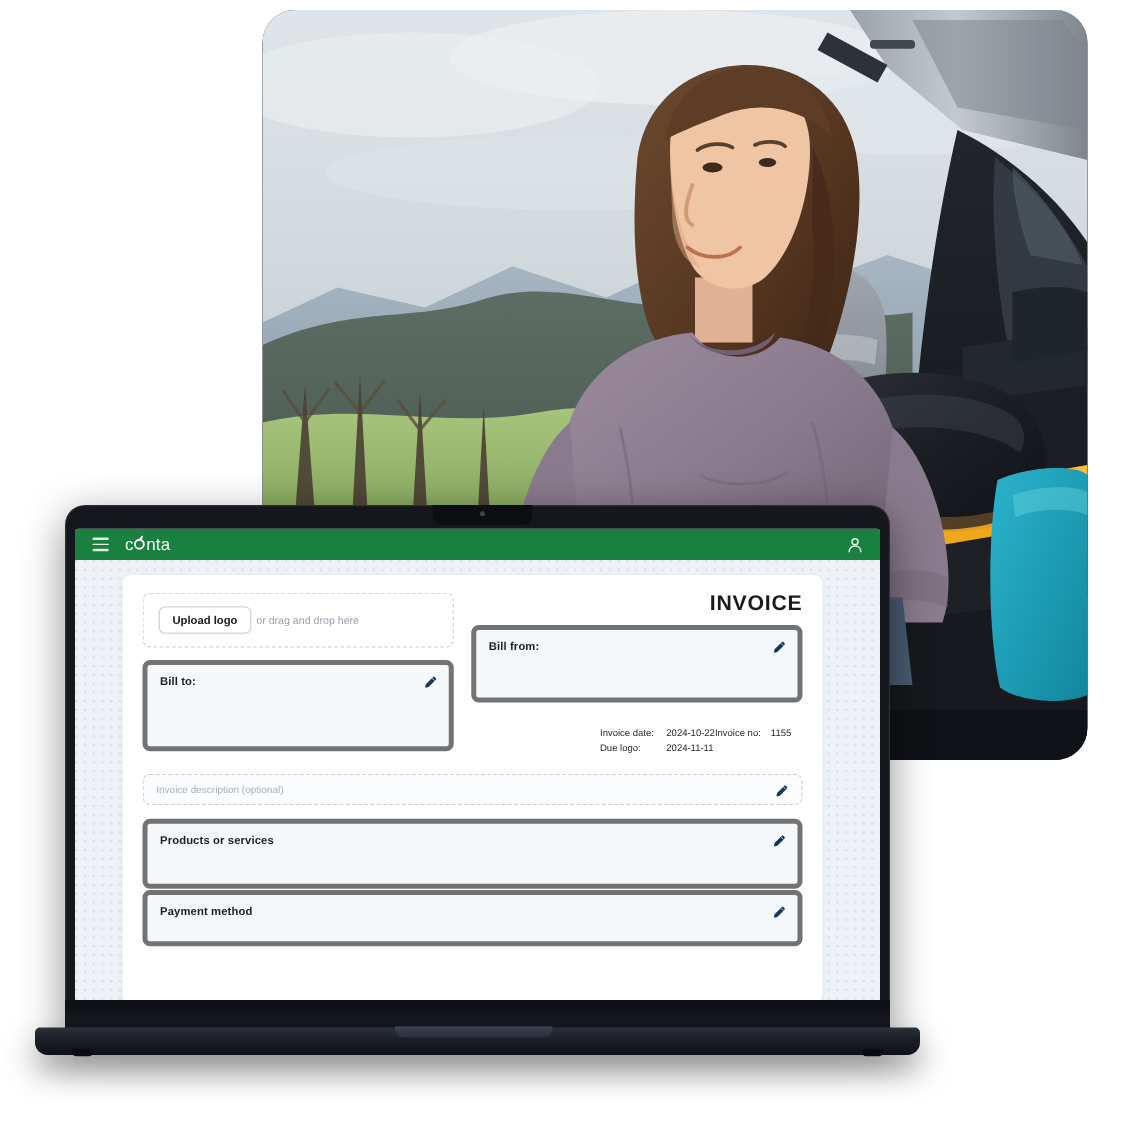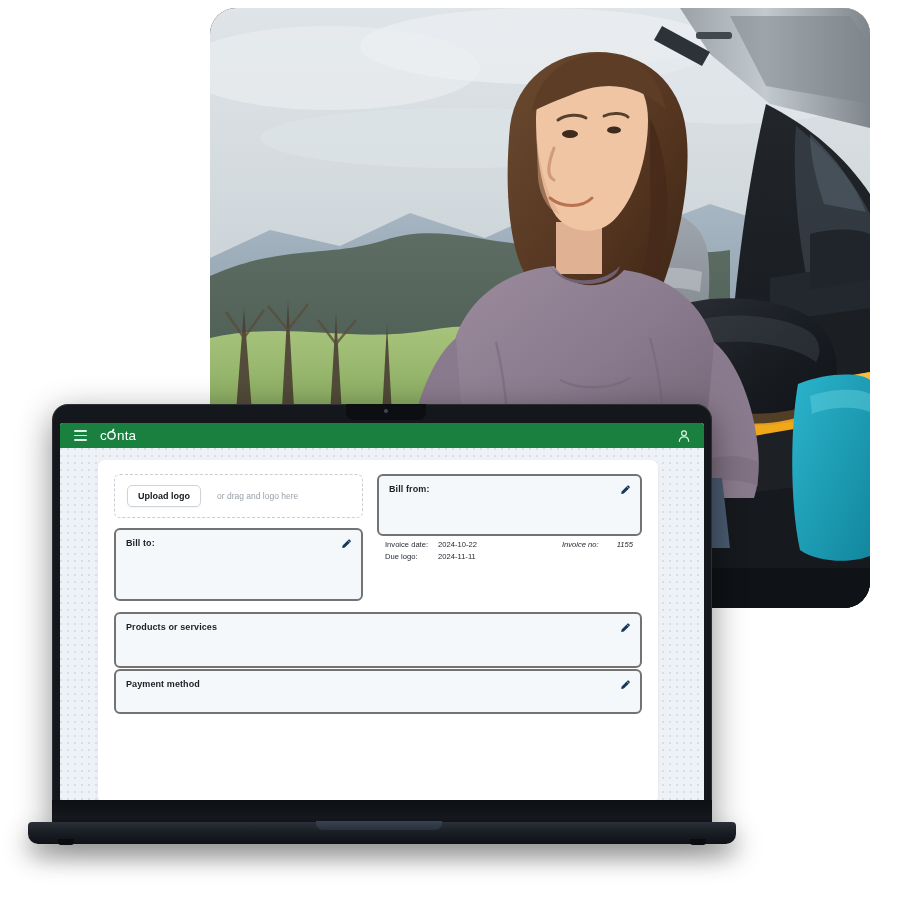--- a/index.html
+++ b/index.html
@@ -185,21 +185,21 @@
     border: 1.2px dashed #c9ced6;
     border-radius: 6px;
     background: #ffffff;
   }
 
   #upload-logo-box {
     height: 44px;
     display: flex;
     align-items: center;
     padding-left: 12px;
-    gap: 16px;
+    gap: 4px;
   }
   #upload-logo-button {
     background: #ffffff;
     border: 1px solid #cfd4db;
     border-radius: 5px;
     padding: 5px 10px;
     font-size: 9px;
     font-weight: 700;
     color: #15181d;
     cursor: pointer;
@@ -208,21 +208,21 @@
   }
   #upload-hint {
     font-size: 8.5px;
     color: #9aa1ab;
     white-space: nowrap;
   }
 
   
   .field-box {
     position: relative;
-    border: 2px solid #737373;
+    border: 4px solid #737373;
     border-radius: 6px;
     background: #f4f8fa;
   }
   .field-label {
     position: absolute;
     left: 10px; top: 8px;
     font-size: 9px;
     font-weight: 700;
     color: #1c1f24;
     letter-spacing: .1px;
@@ -234,41 +234,40 @@
     cursor: pointer;
   }
   .pencil-btn svg { display: block; width: 100%; height: 100%; }
 
   #bill-from-box { height: 62px; }
   #bill-to-box   { height: 73px; margin-top: 10px; }
 
   
   #dates-row {
     display: flex;
-    justify-content: space-between;
+    justify-content: flex-end;
     align-items: flex-start;
-    margin-top: 4px;
+    margin-top: 20px;
     padding: 0 3px 0 8px;
   }
   .date-grid {
     display: grid;
     grid-template-columns: auto auto;
     column-gap: 10px;
     row-gap: 3px;
     font-size: 7.6px;
     color: #1f232a;
   }
   .date-grid .k { white-space: nowrap; }
   .date-grid .v { white-space: nowrap; }
   #invoice-no-group {
-    display: flex; gap: 18px;
+    display: flex; gap: 8px;
     font-size: 7.6px;
     color: #1f232a;
     padding-right: 6px;
-    font-style: italic;
   }
 
   
   #invoice-description-box {
     position: relative;
     margin-top: 16px;
     height: 25px;
     display: flex;
     align-items: center;
     padding-left: 10px;
@@ -530,37 +529,38 @@
       <div id="app-canvas">
 
         <div id="invoice-card">
 
           <div id="invoice-top-row">
 
             <div id="left-col">
 
               <div id="upload-logo-box" class="dashed-box">
                 <button id="upload-logo-button">Upload logo</button>
-                <span id="upload-hint">or drag and logo here</span>
+                <span id="upload-hint">or drag and drop here</span>
               </div>
 
               <div id="bill-to-box" class="field-box">
                 <span class="field-label">Bill to:</span>
                 <span class="pencil-btn">
                   <svg viewBox="0 0 24 24" aria-hidden="true">
                     <path d="M4 19.5 L4.9 15.6 L15.4 5.1 C16.2 4.3 17.4 4.3 18.2 5.1 L19.4 6.3 C20.2 7.1 20.2 8.3 19.4 9.1 L8.9 19.6 L5 20.5 Z" fill="#14395c"></path>
                     <path d="M14.2 6.4 L18.1 10.3" stroke="#ffffff" stroke-width="1.1"></path>
                   </svg>
                 </span>
               </div>
 
             </div>
 
             <div id="right-col">
 
+              <div id="invoice-word">INVOICE</div>
 
               <div id="bill-from-box" class="field-box">
                 <span class="field-label">Bill from:</span>
                 <span class="pencil-btn">
                   <svg viewBox="0 0 24 24" aria-hidden="true">
                     <path d="M4 19.5 L4.9 15.6 L15.4 5.1 C16.2 4.3 17.4 4.3 18.2 5.1 L19.4 6.3 C20.2 7.1 20.2 8.3 19.4 9.1 L8.9 19.6 L5 20.5 Z" fill="#14395c"></path>
                     <path d="M14.2 6.4 L18.1 10.3" stroke="#ffffff" stroke-width="1.1"></path>
                   </svg>
                 </span>
               </div>
@@ -574,20 +574,29 @@
                 </div>
                 <div id="invoice-no-group">
                   <span>Invoice no:</span>
                   <span>1155</span>
                 </div>
               </div>
 
             </div>
           </div>
 
+          <div id="invoice-description-box" class="dashed-box">
+            <span id="invoice-description-placeholder">Invoice description (optional)</span>
+            <span class="pencil-btn">
+              <svg viewBox="0 0 24 24" aria-hidden="true">
+                <path d="M4 19.5 L4.9 15.6 L15.4 5.1 C16.2 4.3 17.4 4.3 18.2 5.1 L19.4 6.3 C20.2 7.1 20.2 8.3 19.4 9.1 L8.9 19.6 L5 20.5 Z" fill="#14395c"></path>
+                <path d="M14.2 6.4 L18.1 10.3" stroke="#ffffff" stroke-width="1.1"></path>
+              </svg>
+            </span>
+          </div>
 
           <div id="products-box" class="field-box">
             <span class="field-label">Products or services</span>
             <span class="pencil-btn">
               <svg viewBox="0 0 24 24" aria-hidden="true">
                 <path d="M4 19.5 L4.9 15.6 L15.4 5.1 C16.2 4.3 17.4 4.3 18.2 5.1 L19.4 6.3 C20.2 7.1 20.2 8.3 19.4 9.1 L8.9 19.6 L5 20.5 Z" fill="#14395c"></path>
                 <path d="M14.2 6.4 L18.1 10.3" stroke="#ffffff" stroke-width="1.1"></path>
               </svg>
             </span>
           </div>

